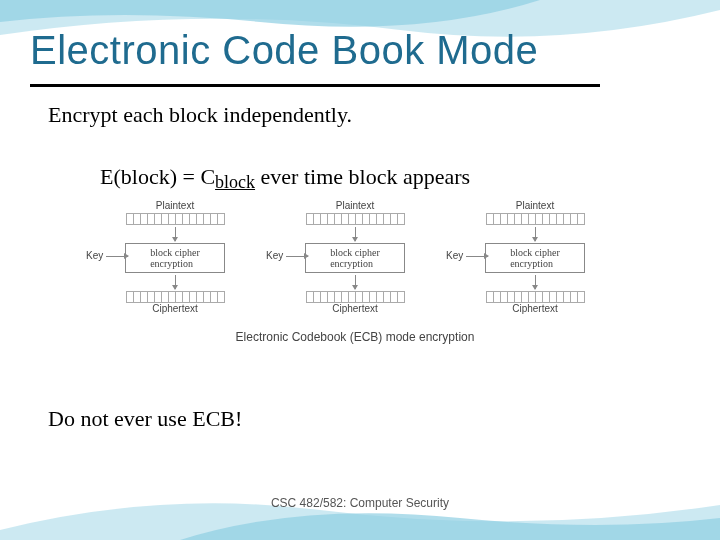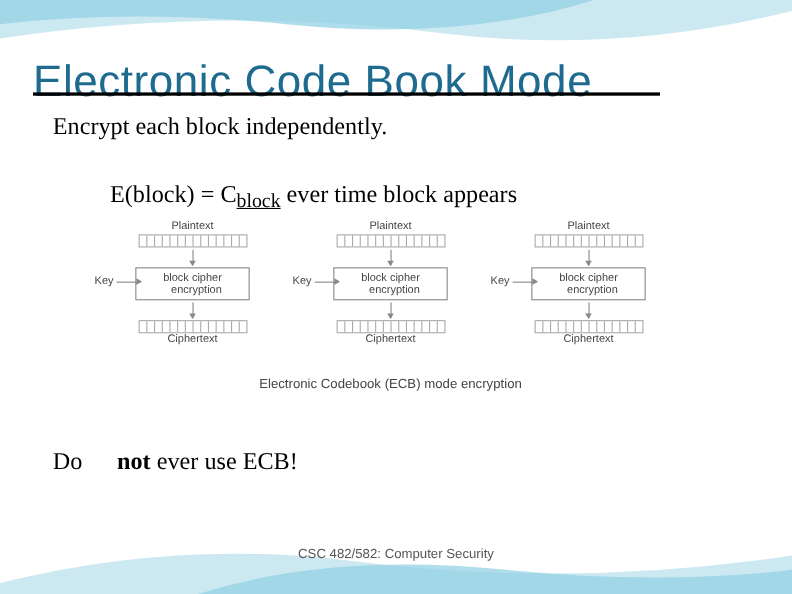--- a/index.html
+++ b/index.html
@@ -30,21 +30,20 @@
   }
   .title {
     position: absolute;
     top: 28px;
     left: 30px;
     font-size: 40px;
     color: #1f6b8f;
     font-family: 'Segoe UI', 'Trebuchet MS', sans-serif;
     z-index: 2;
     letter-spacing: 0.5px;
-    margin-top: 24px;
   }
   .hr-line {
     position: absolute;
     top: 84px;
     left: 30px;
     width: 570px;
     height: 3px;
     background: #000;
     z-index: 2;
   }
@@ -120,25 +119,26 @@
     position: absolute;
     bottom: -1px;
     left: -3px;
     border-left: 3.5px solid transparent;
     border-right: 3.5px solid transparent;
     border-top: 5px solid #888;
   }
   .box {
     border: 1px solid #888;
     padding: 3px 24px;
-    text-align: right;
+    text-align: left;
     font-size: 10px;
     color: #444;
     line-height: 1.1;
     background: #fff;
+    font-family: Liberation Serif, serif;
   }
   .key-label {
     position: absolute;
     left: -14px;
     top: 50px;
     font-size: 10px;
     color: #444;
   }
   .key-arrow {
     position: absolute;
@@ -154,32 +154,32 @@
     right: -1px;
     top: -3px;
     border-top: 3.5px solid transparent;
     border-bottom: 3.5px solid transparent;
     border-left: 5px solid #888;
   }
   .caption {
     text-align: center;
     font-size: 12px;
     color: #444;
-    margin-top: 26px;
+    margin-top: 14px;
     font-family: Arial, sans-serif;
   }
   .line3 {
     position: absolute;
     top: 406px;
     left: 48px;
     font-size: 22px;
     color: #000;
     z-index: 2;
   }
-  .line3 strong { font-weight: bold; margin-left: 26px; }
+  .line3 strong { font-weight: normal; }
   .footer {
     position: absolute;
     bottom: 30px;
     left: 0;
     width: 720px;
     text-align: center;
     font-size: 12px;
     color: #555;
     font-family: Arial, sans-serif;
     z-index: 2;

